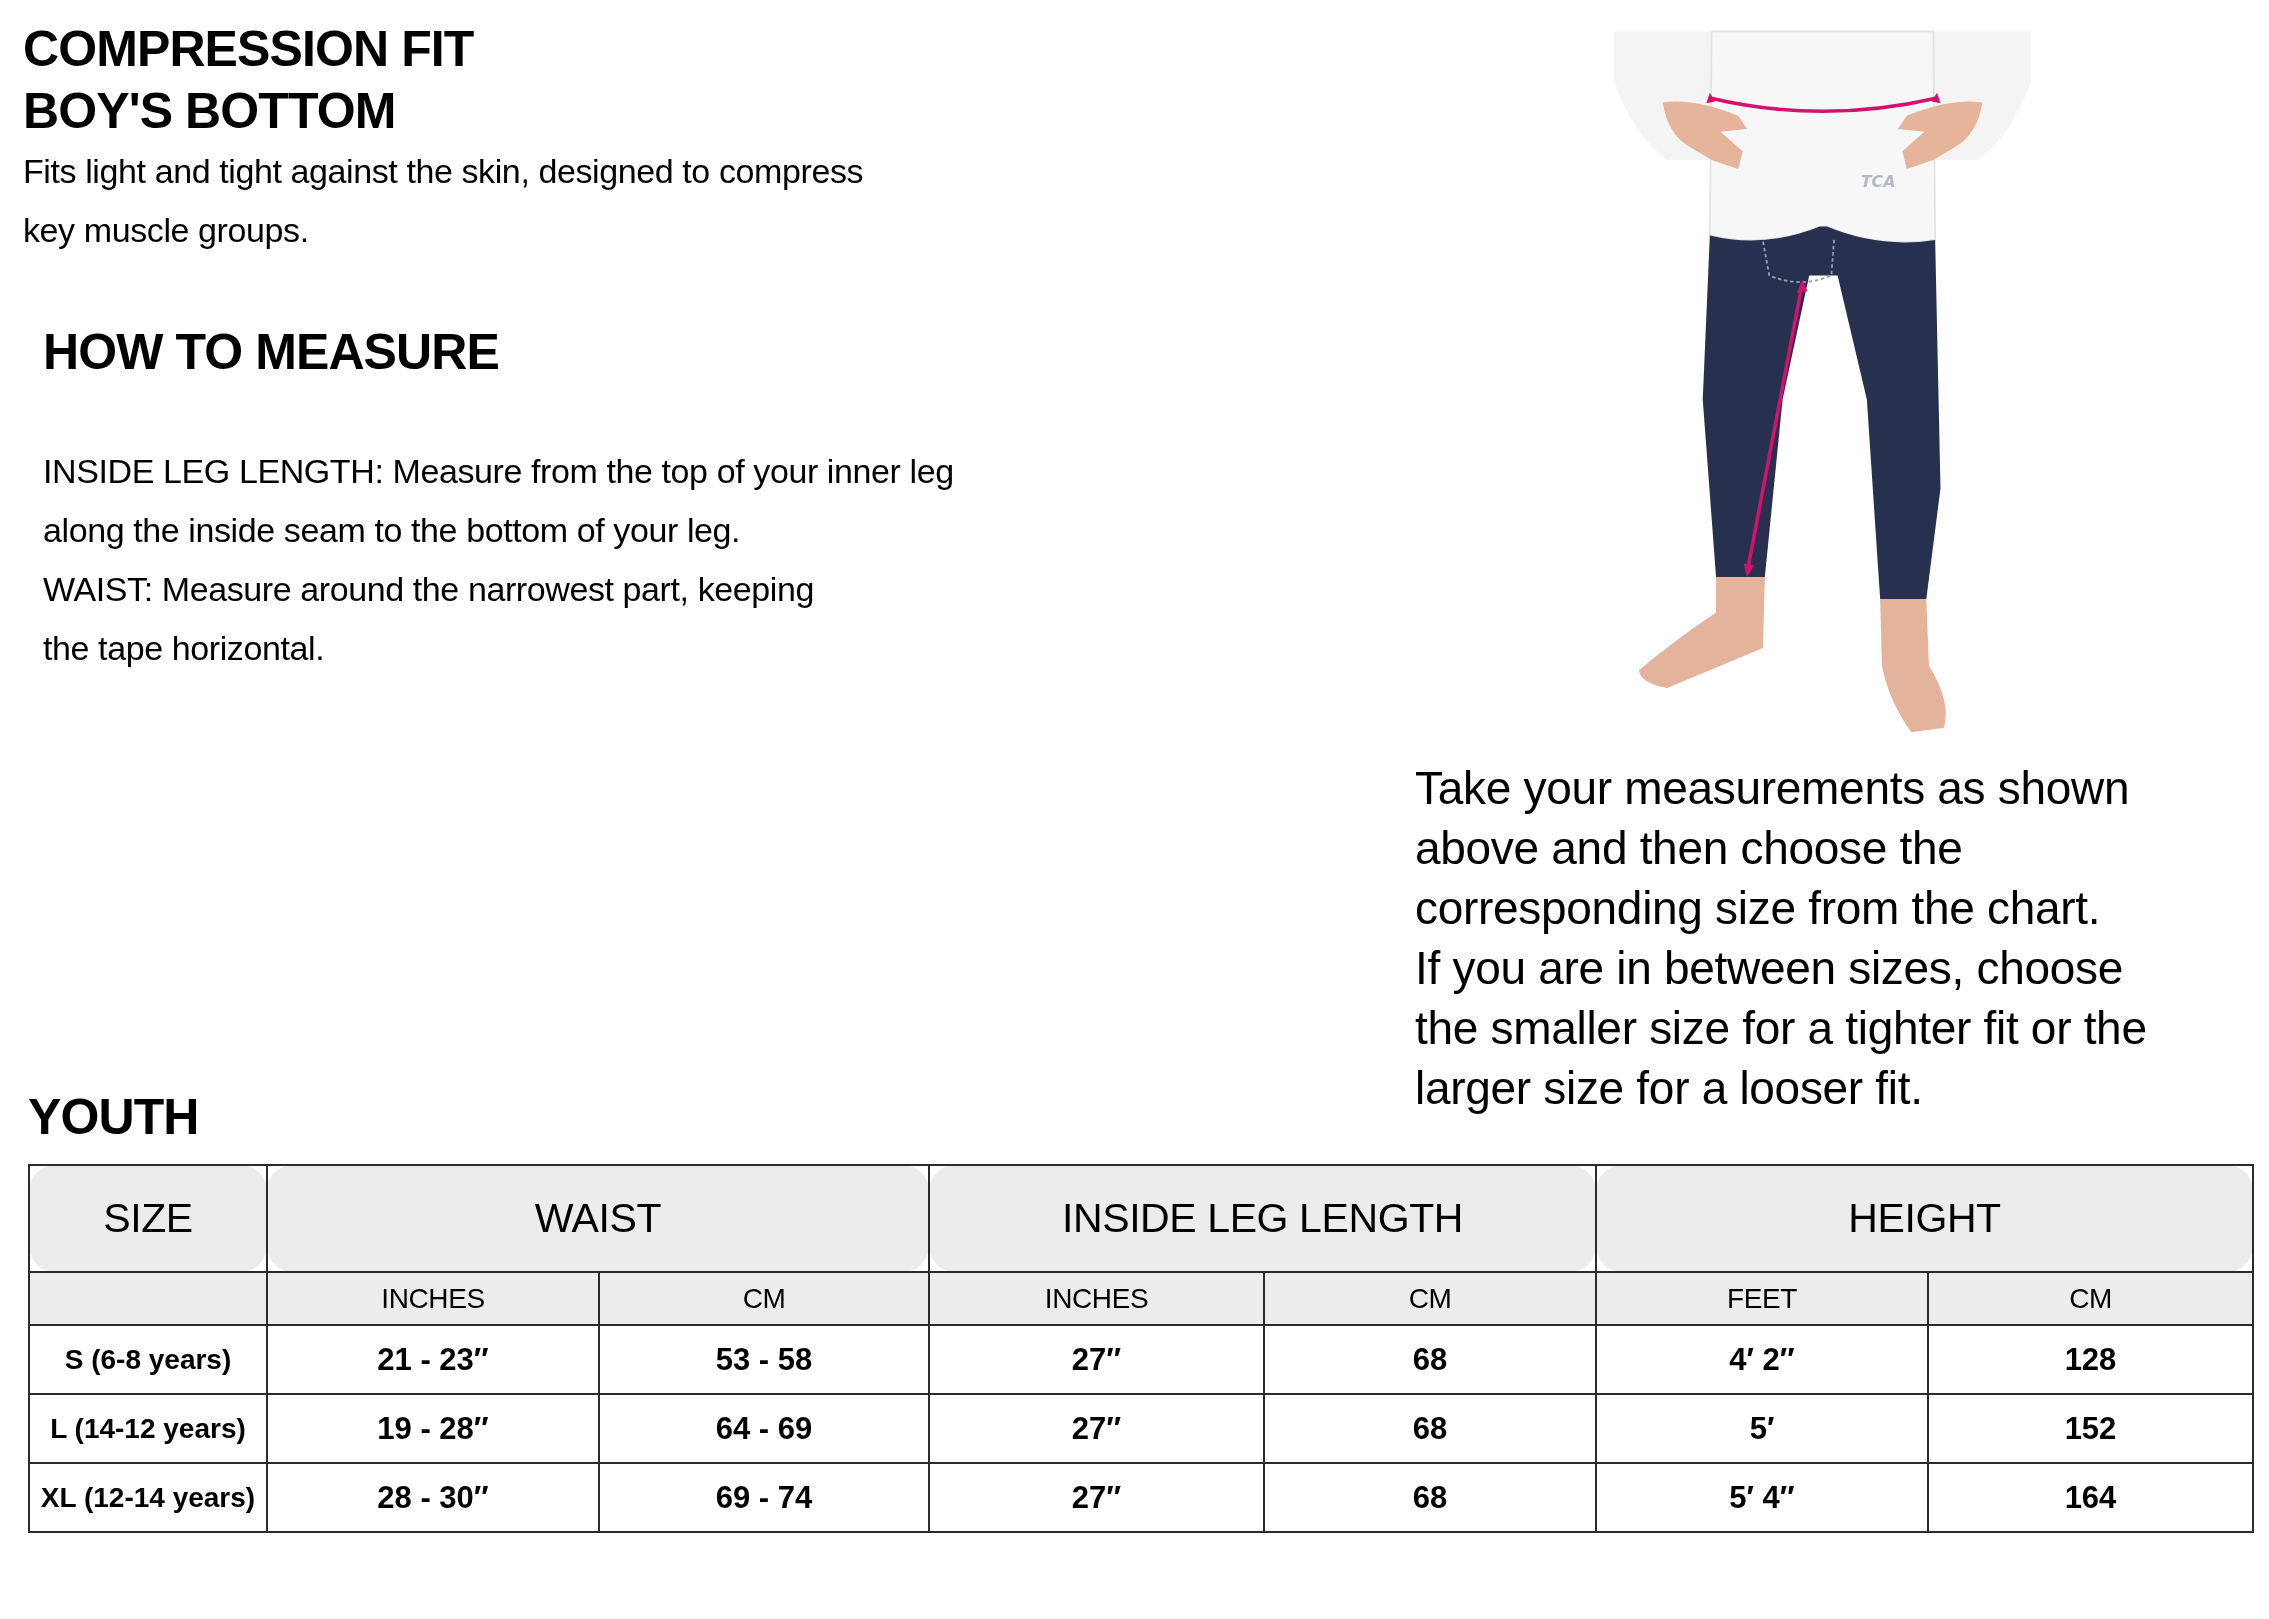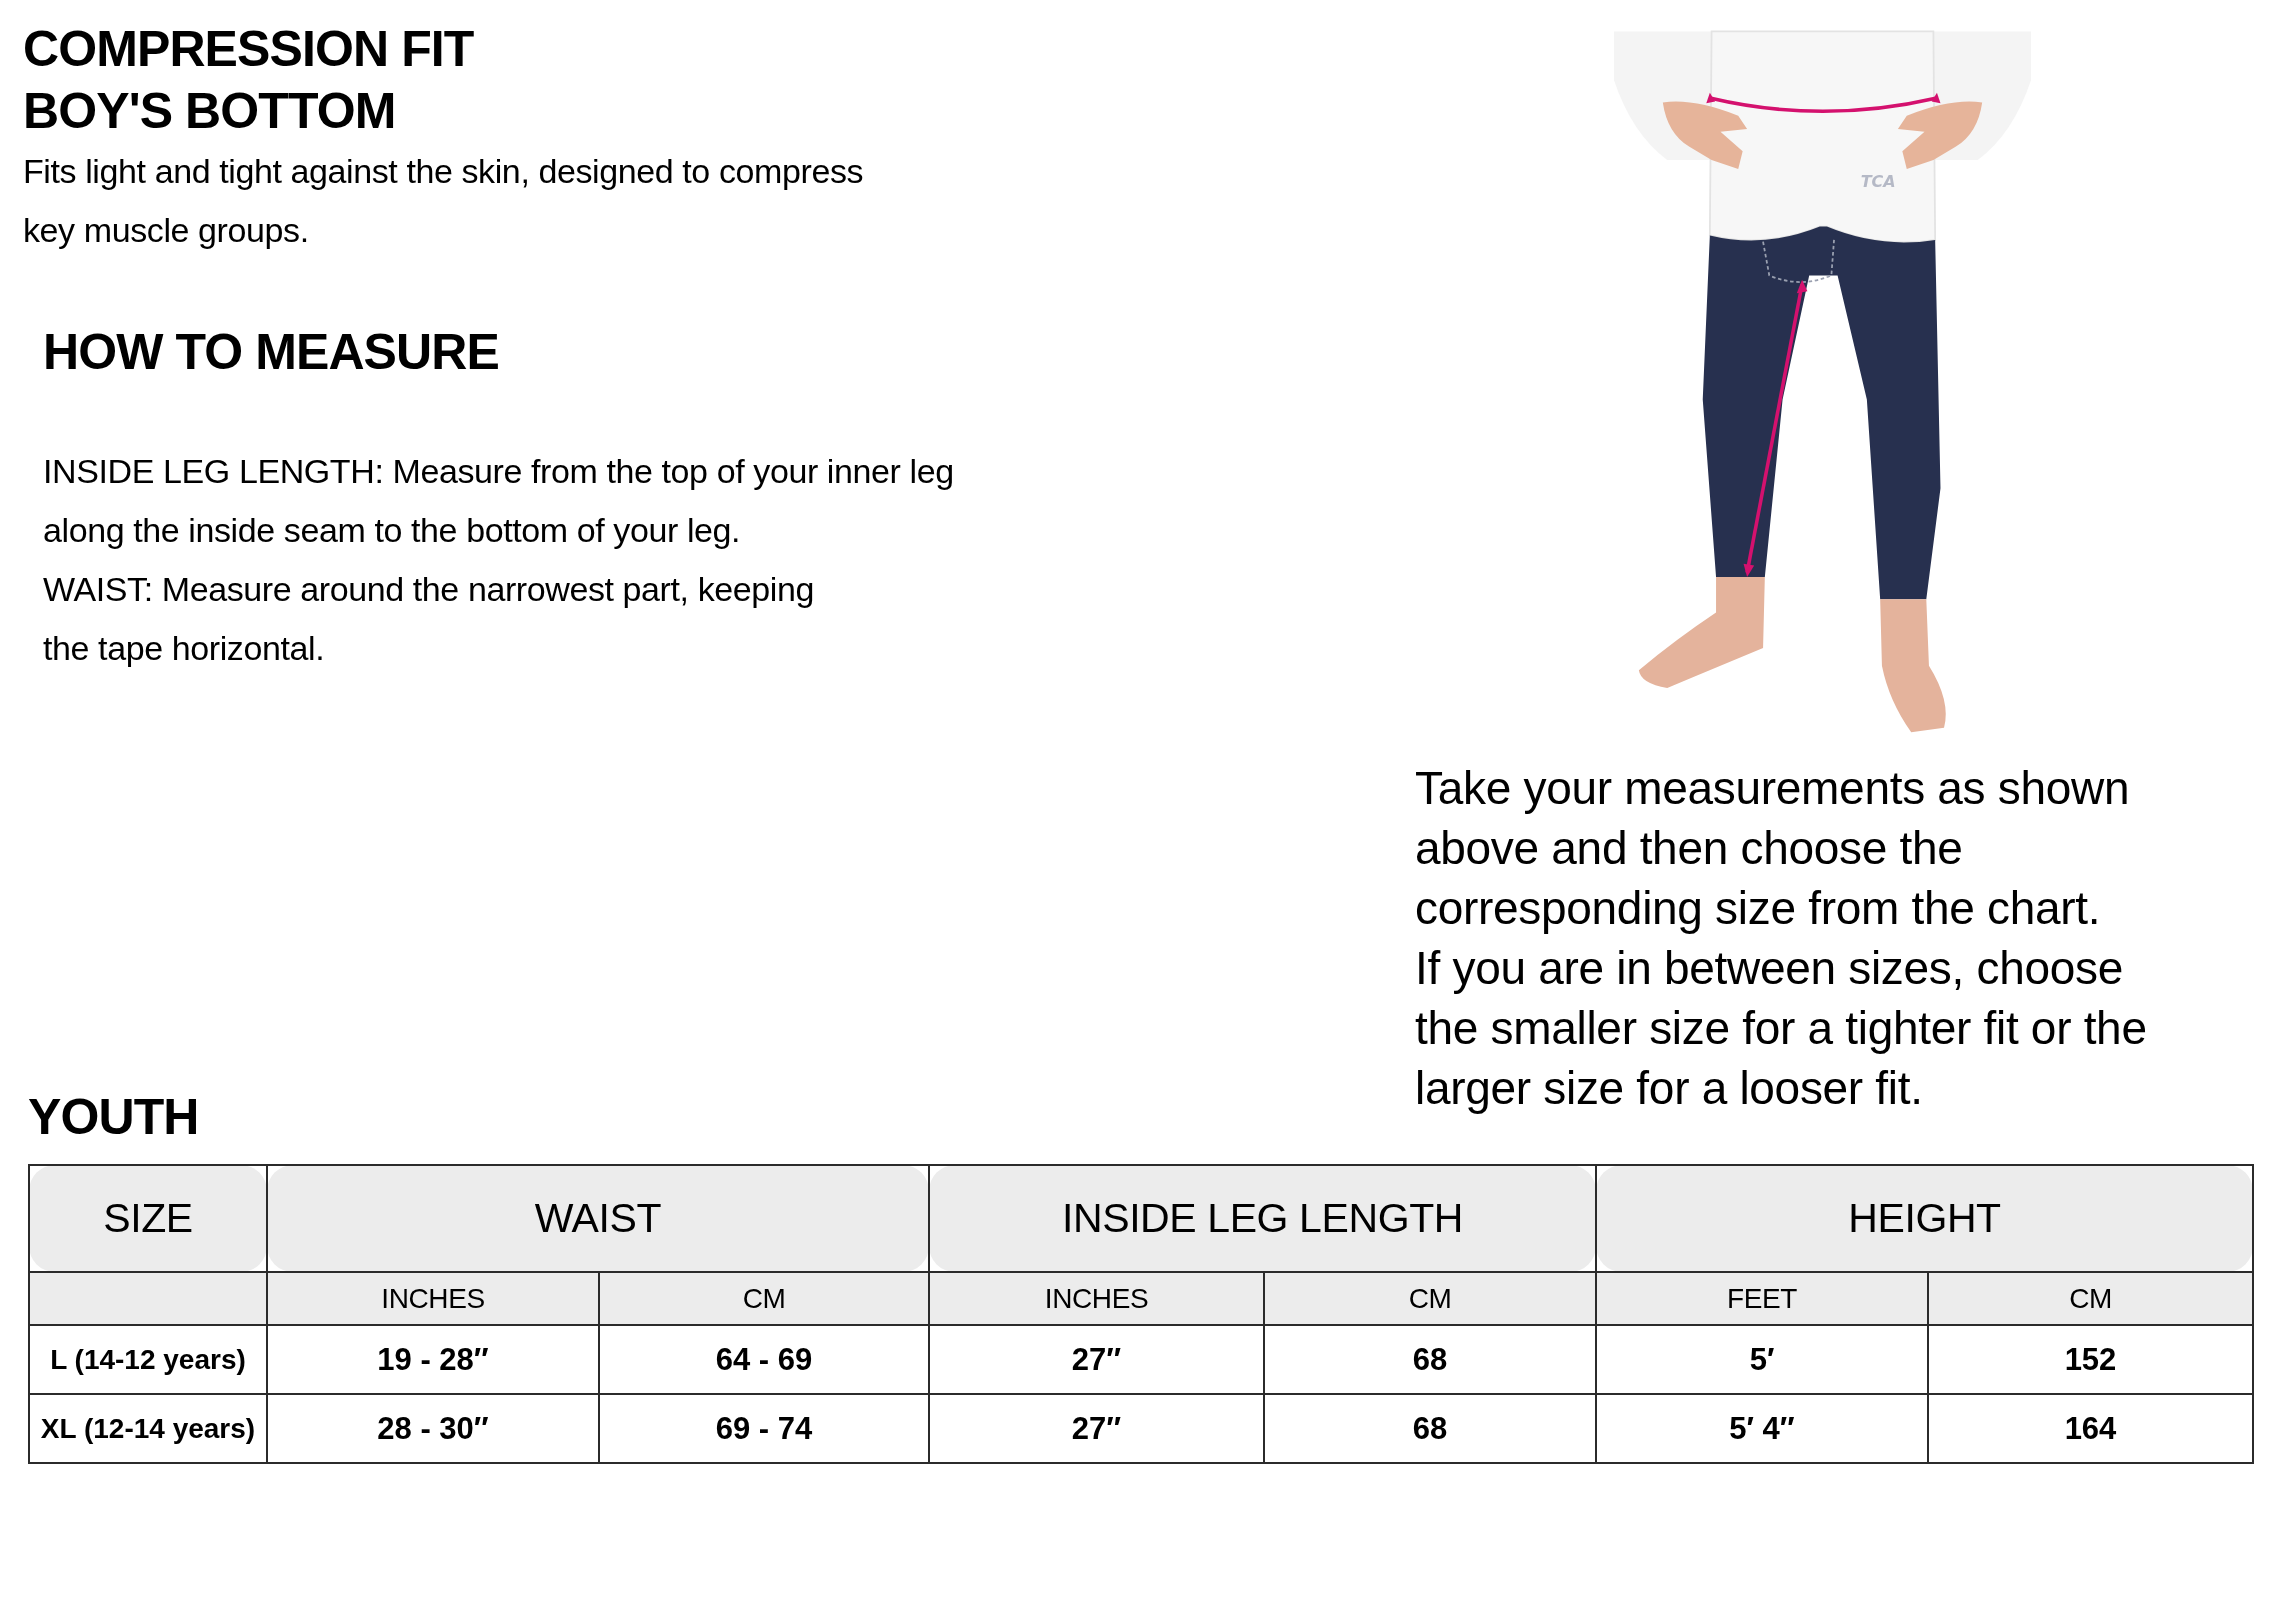--- a/index.html
+++ b/index.html
@@ -113,20 +113,29 @@
       <th>INCHES</th>
       <th>CM</th>
       <th>INCHES</th>
       <th>CM</th>
       <th>FEET</th>
       <th>CM</th>
     </tr>
   </thead>
   <tbody>
     <tr>
+      <td class="size-cell">S (6-8 years)</td>
+      <td>21 - 23″</td>
+      <td>53 - 58</td>
+      <td>27″</td>
+      <td>68</td>
+      <td>4′ 2″</td>
+      <td>128</td>
+    </tr>
+    <tr>
       <td class="size-cell">L (14-12 years)</td>
       <td>19 - 28″</td>
       <td>64 - 69</td>
       <td>27″</td>
       <td>68</td>
       <td>5′</td>
       <td>152</td>
     </tr>
     <tr>
       <td class="size-cell">XL (12-14 years)</td>

